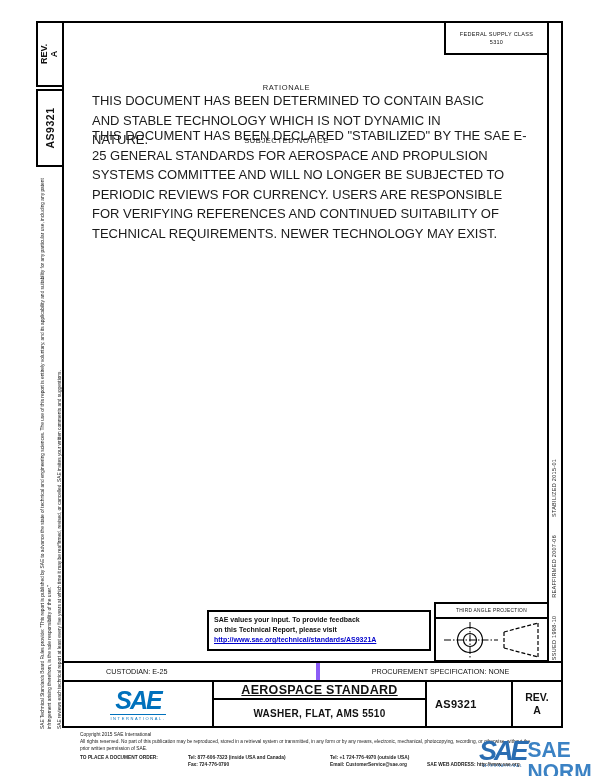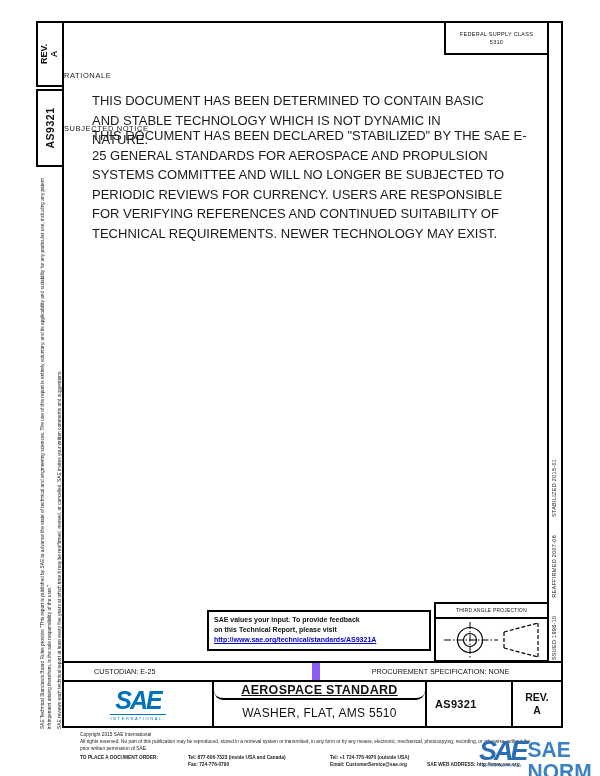--- a/index.html
+++ b/index.html
@@ -16,43 +16,43 @@
   .rev-inner{font-weight:bold;font-size:9px;line-height:1.1;text-align:center;}
   .num-inner{font-weight:bold;font-size:10.5px;letter-spacing:.5px;}
   .disclaimer{left:39px;top:729px;width:558px;transform-origin:0 0;transform:rotate(-90deg);font-size:4.8px;line-height:1.55;color:#222;}
   .disclaimer p{margin:0 0 2px 0;}
   
   .history{left:551px;top:662px;width:300px;transform-origin:0 0;transform:rotate(-90deg);font-size:5.5px;letter-spacing:.3px;white-space:nowrap;color:#222;}
   .history span{margin-right:16px;}
   
   .fsc-box{left:444px;top:21px;width:105px;height:34px;border:2px solid #000;box-sizing:border-box;display:flex;flex-direction:column;align-items:center;justify-content:center;font-size:5.5px;line-height:1.5;letter-spacing:.3px;text-align:center;}
   
-  .center-head{left:64px;width:445px;font-size:7.5px;letter-spacing:.6px;color:#1a1a1a;}
+  .center-head{left:64px;width:445px;text-align:center;font-size:7.5px;letter-spacing:.6px;color:#1a1a1a;margin-top:12px;}
   .rationale-head{top:71px;}
   .stabilized-head{top:124px;}
   .body-par{left:92px;width:437px;font-size:13px;line-height:1.5;color:#1a1a1a;}
   .par1{top:91px;max-width:392px;}
   .par2{top:126px;}
   
   .feedback-box{left:207px;top:610px;width:224px;height:41px;border:2px solid #000;box-sizing:border-box;padding:3px 5px;font-size:7px;font-weight:bold;line-height:1.45;}
   .feedback-box a{color:#0000cc;text-decoration:underline;}
   
   .proj-box{left:434px;top:602px;width:115px;height:60px;border:2px solid #000;box-sizing:border-box;}
   .proj-title{height:13px;border-bottom:2px solid #000;display:flex;align-items:center;justify-content:center;font-size:4.8px;letter-spacing:.3px;}
   .proj-sym{display:flex;align-items:center;justify-content:center;height:41px;}
   
   .bottom-block{left:62px;top:661px;width:501px;height:67px;border:2px solid #000;box-sizing:border-box;background:#fff;}
   .info-row{display:flex;height:17px;border-bottom:2px solid #000;box-sizing:content-box;font-size:7.2px;}
-  .cell-custodian{flex:0 0 256px;border-right:8px solid #8b5cf6;display:flex;align-items:center;padding-left:30px;box-sizing:border-box;}
+  .cell-custodian{flex:0 0 256px;border-right:4px solid #8b5cf6;display:flex;align-items:center;padding-left:42px;box-sizing:border-box;}
   .cell-procurement{flex:1;display:flex;align-items:center;justify-content:center;}
   .title-row{display:flex;height:44px;}
   .cell-logo{flex:0 0 148px;border-right:2px solid #000;display:flex;flex-direction:column;align-items:center;justify-content:center;}
   .cell-title{flex:0 0 211px;border-right:2px solid #000;display:flex;flex-direction:column;}
-  .title-top{height:16px;border-bottom:2px solid #000;display:flex;align-items:center;justify-content:center;font-size:12.5px;font-weight:bold;text-decoration:underline;letter-spacing:.3px;border-radius:9px;}
-  .title-bottom{flex:1;display:flex;align-items:center;justify-content:center;font-size:12px;letter-spacing:.3px;}
+  .title-top{height:16px;border-bottom:2px solid #000;display:flex;align-items:center;justify-content:center;font-size:12.5px;font-weight:bold;text-decoration:underline;letter-spacing:.3px;}
+  .title-bottom{flex:1;display:flex;align-items:center;justify-content:center;font-size:10px;letter-spacing:.3px;font-weight:bold;}
   .cell-number{flex:0 0 86px;border-right:2px solid #000;display:flex;align-items:center;padding-left:8px;box-sizing:border-box;font-size:11px;font-weight:bold;letter-spacing:.3px;}
   .cell-rev{flex:1;display:flex;flex-direction:column;align-items:center;justify-content:center;font-size:10.5px;font-weight:bold;line-height:1.2;}
   
   .sae-logo-text{font-style:italic;font-weight:bold;font-size:25px;color:#0071bc;letter-spacing:-2px;line-height:1;transform:scaleY(1.05);}
   .sae-logo-sub{font-size:4px;color:#0071bc;letter-spacing:1.6px;margin-top:1px;border-top:1px solid #0071bc;padding-top:1px;}
   
   .footer{left:80px;top:731px;width:470px;font-size:4.8px;line-height:1.5;color:#222;}
   .footer .rights{width:452px;margin:0;}
   .contact{display:grid;grid-template-columns:108px 142px 97px auto;font-weight:bold;margin-top:1px;column-gap:0;}
   .contact div{white-space:nowrap;}

